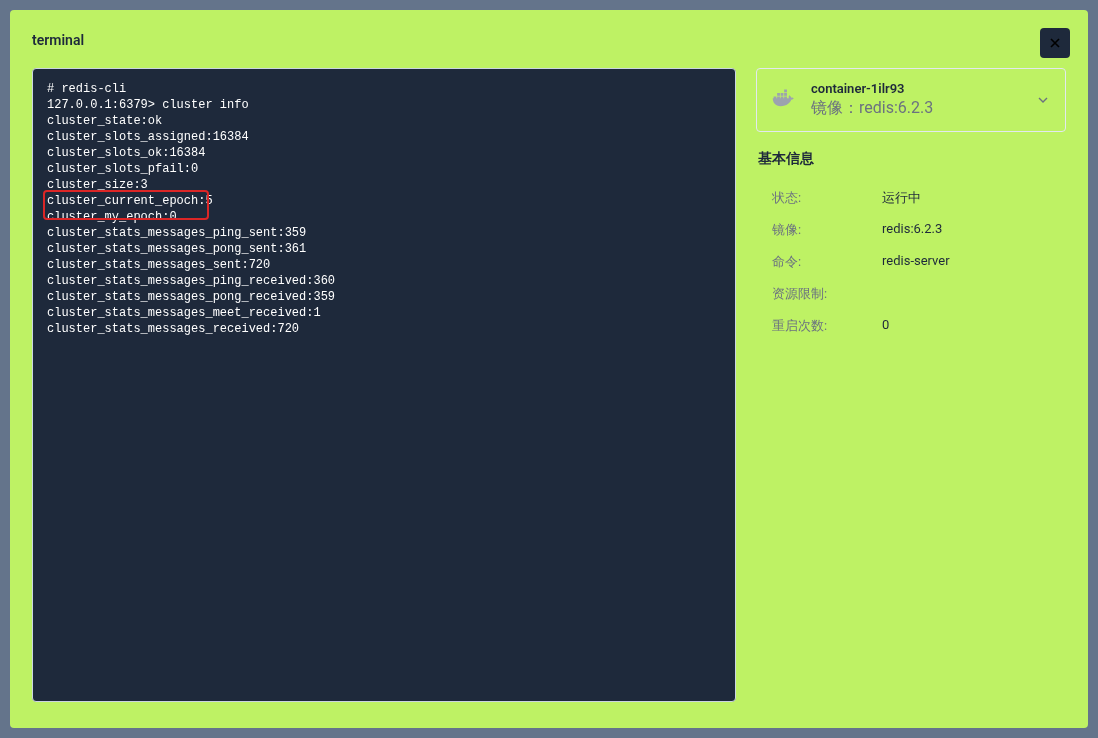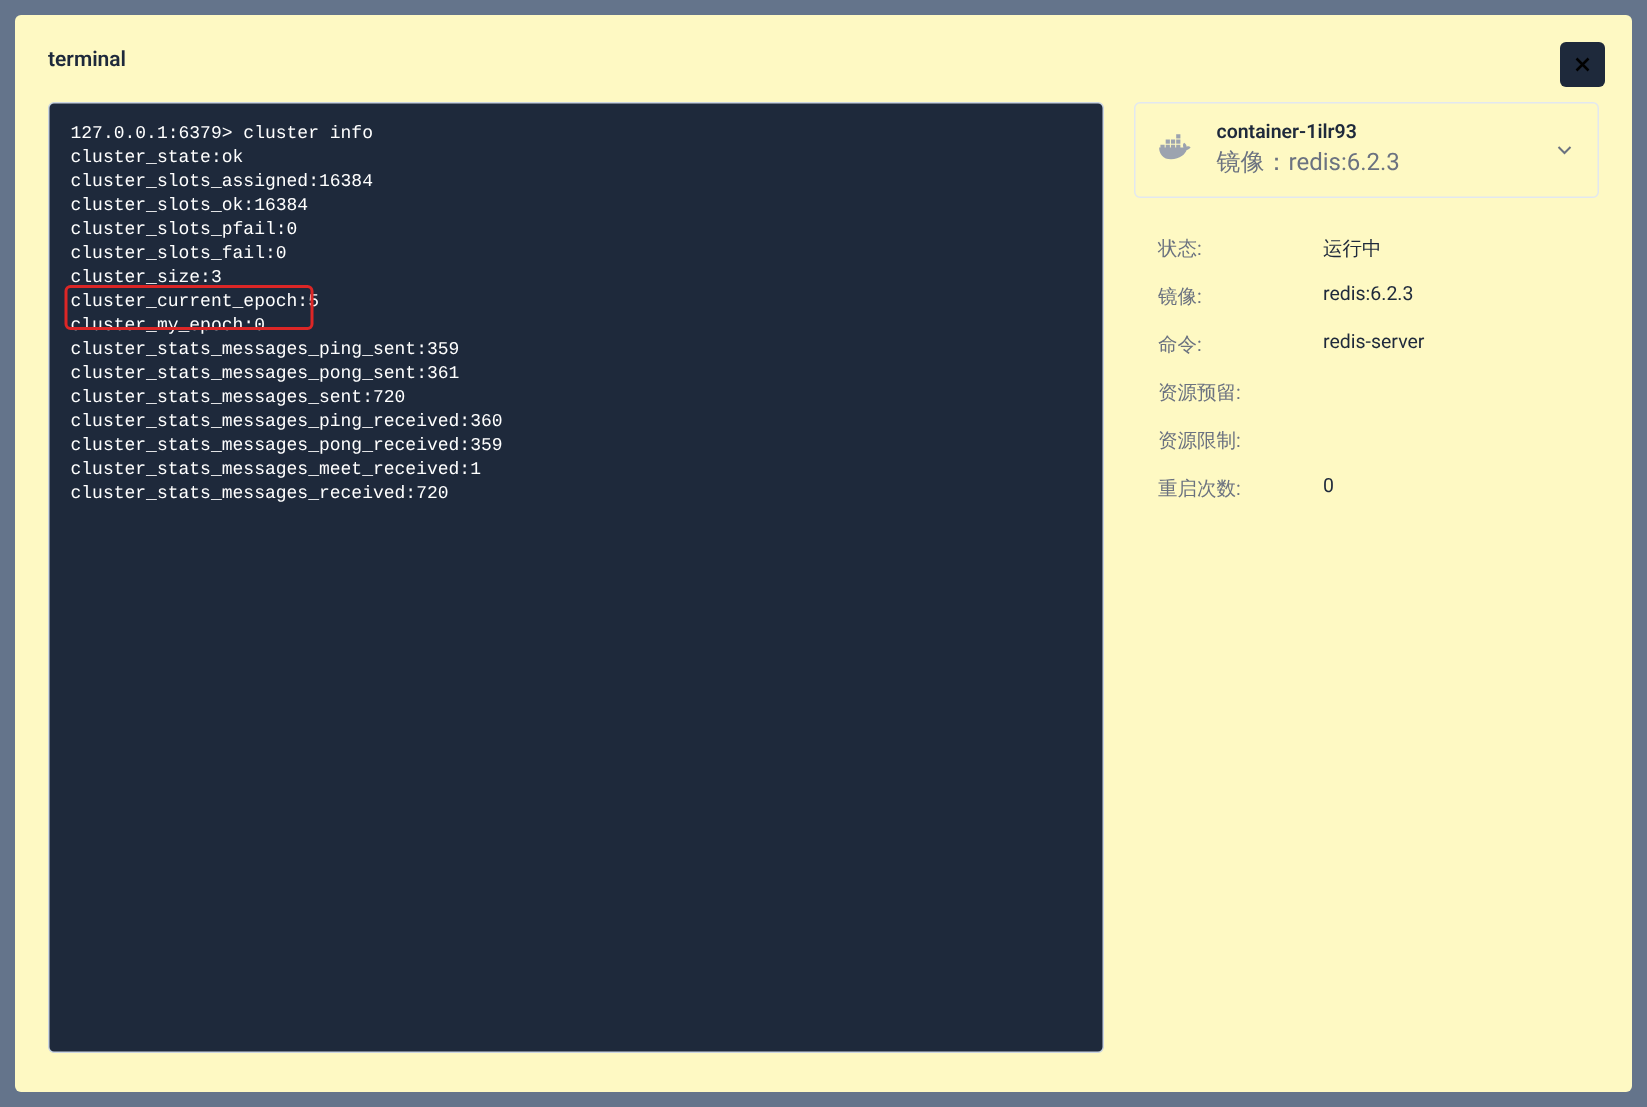--- a/index.html
+++ b/index.html
@@ -9,21 +9,21 @@
     }
     body {
       background: #64748b;
       font-family: -apple-system, BlinkMacSystemFont, "Segoe UI", Roboto, "Helvetica Neue", Arial, sans-serif;
       width: 1098px;
       height: 738px;
       overflow: hidden;
       padding: 10px;
     }
     .modal {
-      background: #fef9c3;
+      background: #bef264;
       border-radius: 4px;
       width: 100%;
       height: 100%;
       position: relative;
       padding: 22px;
     }
     .close-btn {
       position: absolute;
       top: 18px;
       right: 18px;
@@ -137,26 +137,26 @@
 
 <div class="modal">
   <div class="close-btn">
     <svg viewBox="0 0 24 24" fill="none">
       <path d="M18 6L6 18M6 6l12 12" stroke="currentColor"></path>
     </svg>
   </div>
   <div class="title">terminal</div>
   <div class="content">
     <div class="terminal-panel" id="terminal-panel">
+        <div class="terminal-line"># redis-cli</div>
         <div class="terminal-line">127.0.0.1:6379&gt; cluster info</div>
         <div class="terminal-line">cluster_state:ok</div>
         <div class="terminal-line">cluster_slots_assigned:16384</div>
         <div class="terminal-line">cluster_slots_ok:16384</div>
         <div class="terminal-line">cluster_slots_pfail:0</div>
-        <div class="terminal-line">cluster_slots_fail:0</div>
         <div class="terminal-line">cluster_size:3</div>
         <div class="terminal-line">cluster_current_epoch:5</div>
         <div class="terminal-line">cluster_my_epoch:0</div>
         <div class="terminal-line">cluster_stats_messages_ping_sent:359</div>
         <div class="terminal-line">cluster_stats_messages_pong_sent:361</div>
         <div class="terminal-line">cluster_stats_messages_sent:720</div>
         <div class="terminal-line">cluster_stats_messages_ping_received:360</div>
         <div class="terminal-line">cluster_stats_messages_pong_received:359</div>
         <div class="terminal-line">cluster_stats_messages_meet_received:1</div>
         <div class="terminal-line">cluster_stats_messages_received:720</div>
@@ -180,36 +180,33 @@
         <div class="container-info">
           <div class="container-name">container-1ilr93</div>
           <div class="container-sub">
             <span>镜像：</span><span>redis:6.2.3</span>
           </div>
         </div>
         <svg class="chevron" viewBox="0 0 24 24" fill="none" stroke="#6b7280" stroke-width="2">
           <path d="M6 9l6 6 6-6"></path>
         </svg>
       </div>
+      <div class="section-title">基本信息</div>
       <div id="info-rows">
           <div class="info-row">
             <div class="info-label">状态:</div>
             <div class="info-value">运行中</div>
           </div>
           <div class="info-row">
             <div class="info-label">镜像:</div>
             <div class="info-value">redis:6.2.3</div>
           </div>
           <div class="info-row">
             <div class="info-label">命令:</div>
             <div class="info-value">redis-server</div>
-          </div>
-          <div class="info-row">
-            <div class="info-label">资源预留:</div>
-            <div class="info-value"></div>
           </div>
           <div class="info-row">
             <div class="info-label">资源限制:</div>
             <div class="info-value"></div>
           </div>
           <div class="info-row">
             <div class="info-label">重启次数:</div>
             <div class="info-value">0</div>
           </div>
         </div>

